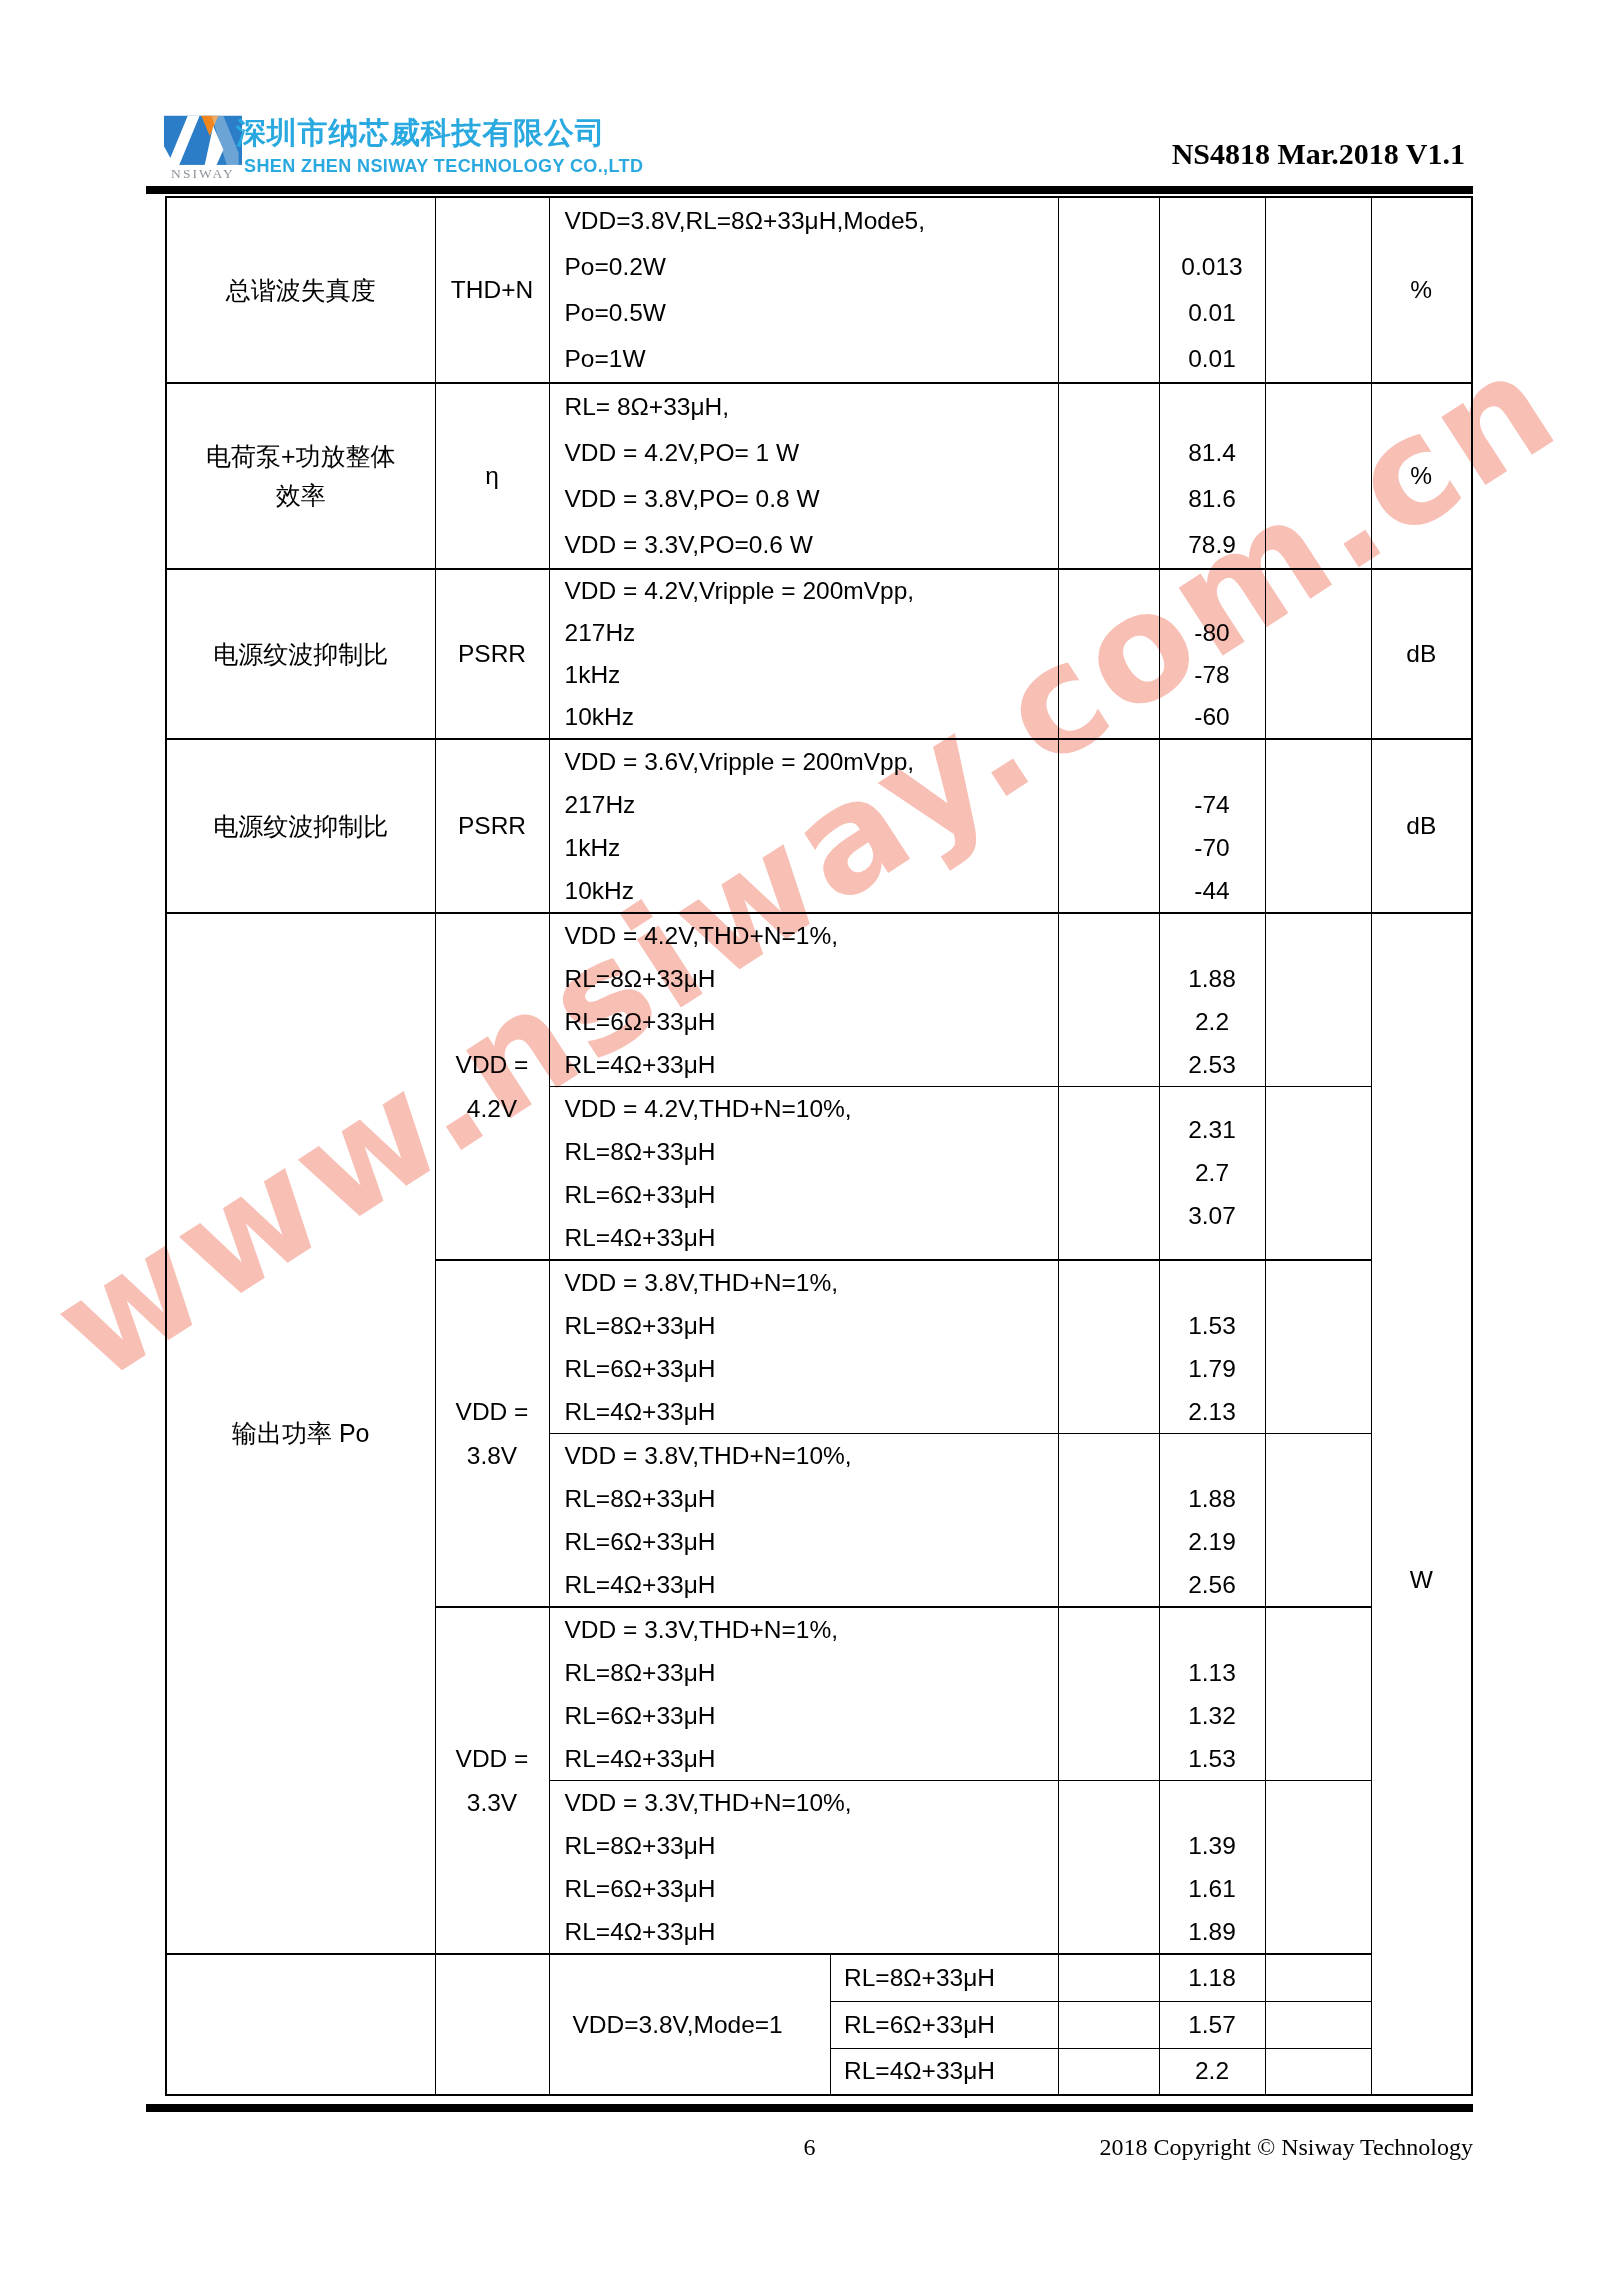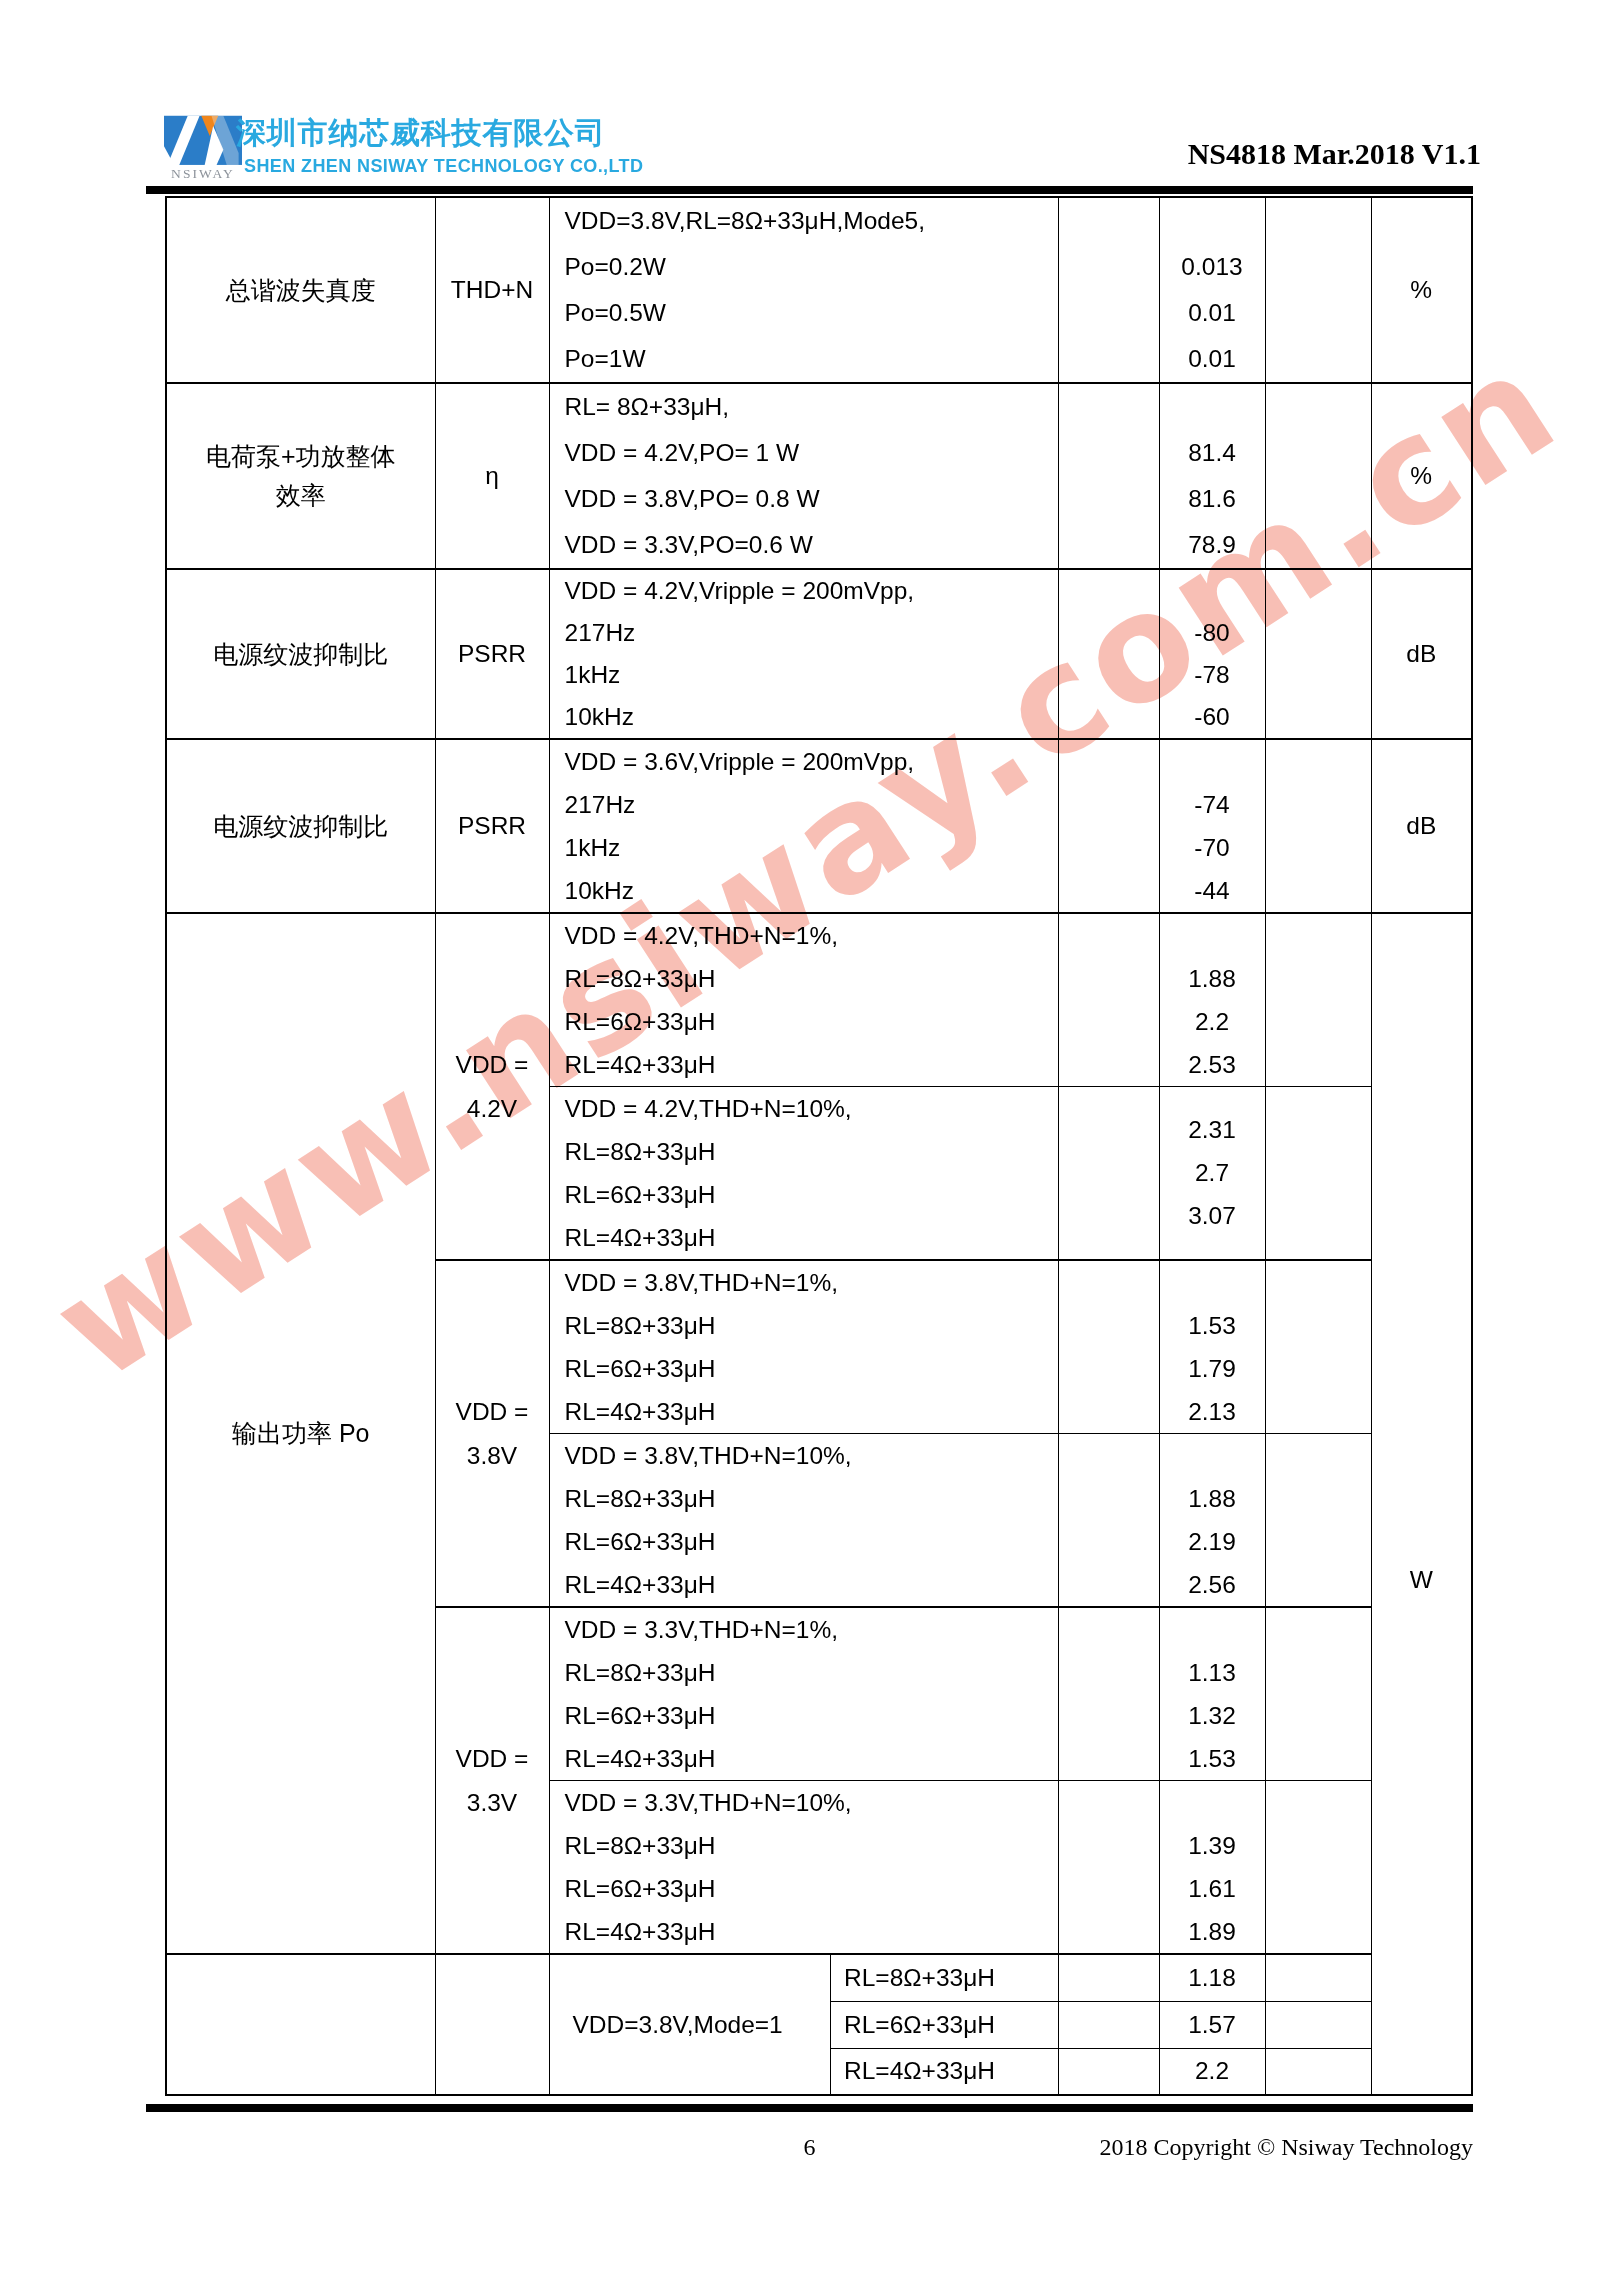--- a/index.html
+++ b/index.html
@@ -20,21 +20,21 @@
   #header { position:absolute; left:0; top:0; width:1623px; z-index:2; }
   #logo-box { position:absolute; left:164px; top:114px; width:78px; height:68px; }
   #logo-box svg { display:block; }
   #logo-text { position:absolute; left:0; top:52px; width:78px; text-align:center;
                font-family:"Liberation Serif", serif; font-size:13.5px; color:#8d939b;
                letter-spacing:2.1px; }
   #company-cn { position:absolute; left:236px; top:113px; font-size:30px; font-weight:bold;
                 color:#29a9e0; letter-spacing:0.8px; }
   #company-en { position:absolute; left:244px; top:156px; font-size:18px; font-weight:bold;
                 color:#29a9e0; letter-spacing:0.4px; }
-  #doc-ref { position:absolute; right:142px; top:137px; font-family:"Liberation Serif", serif;
+  #doc-ref { position:absolute; right:158px; top:137px; font-family:"Liberation Serif", serif;
              font-size:30px; font-weight:bold; }
   .rule { position:absolute; left:146px; width:1327px; height:7.6px; background:#000; }
   #header-rule { top:186px; }
 
   
   #spec-table-wrap { position:absolute; left:165px; top:196px; z-index:1; }
   table { border-collapse:collapse; table-layout:fixed; width:1306px;
           border:2.5px solid #000; background:transparent; }
   td { border:1.7px solid #000; vertical-align:middle; font-size:24.5px; background:transparent; }
   tr.rh1 { height:183px; } tr.rh2 { height:183px; } tr.rh3 { height:170px; }

